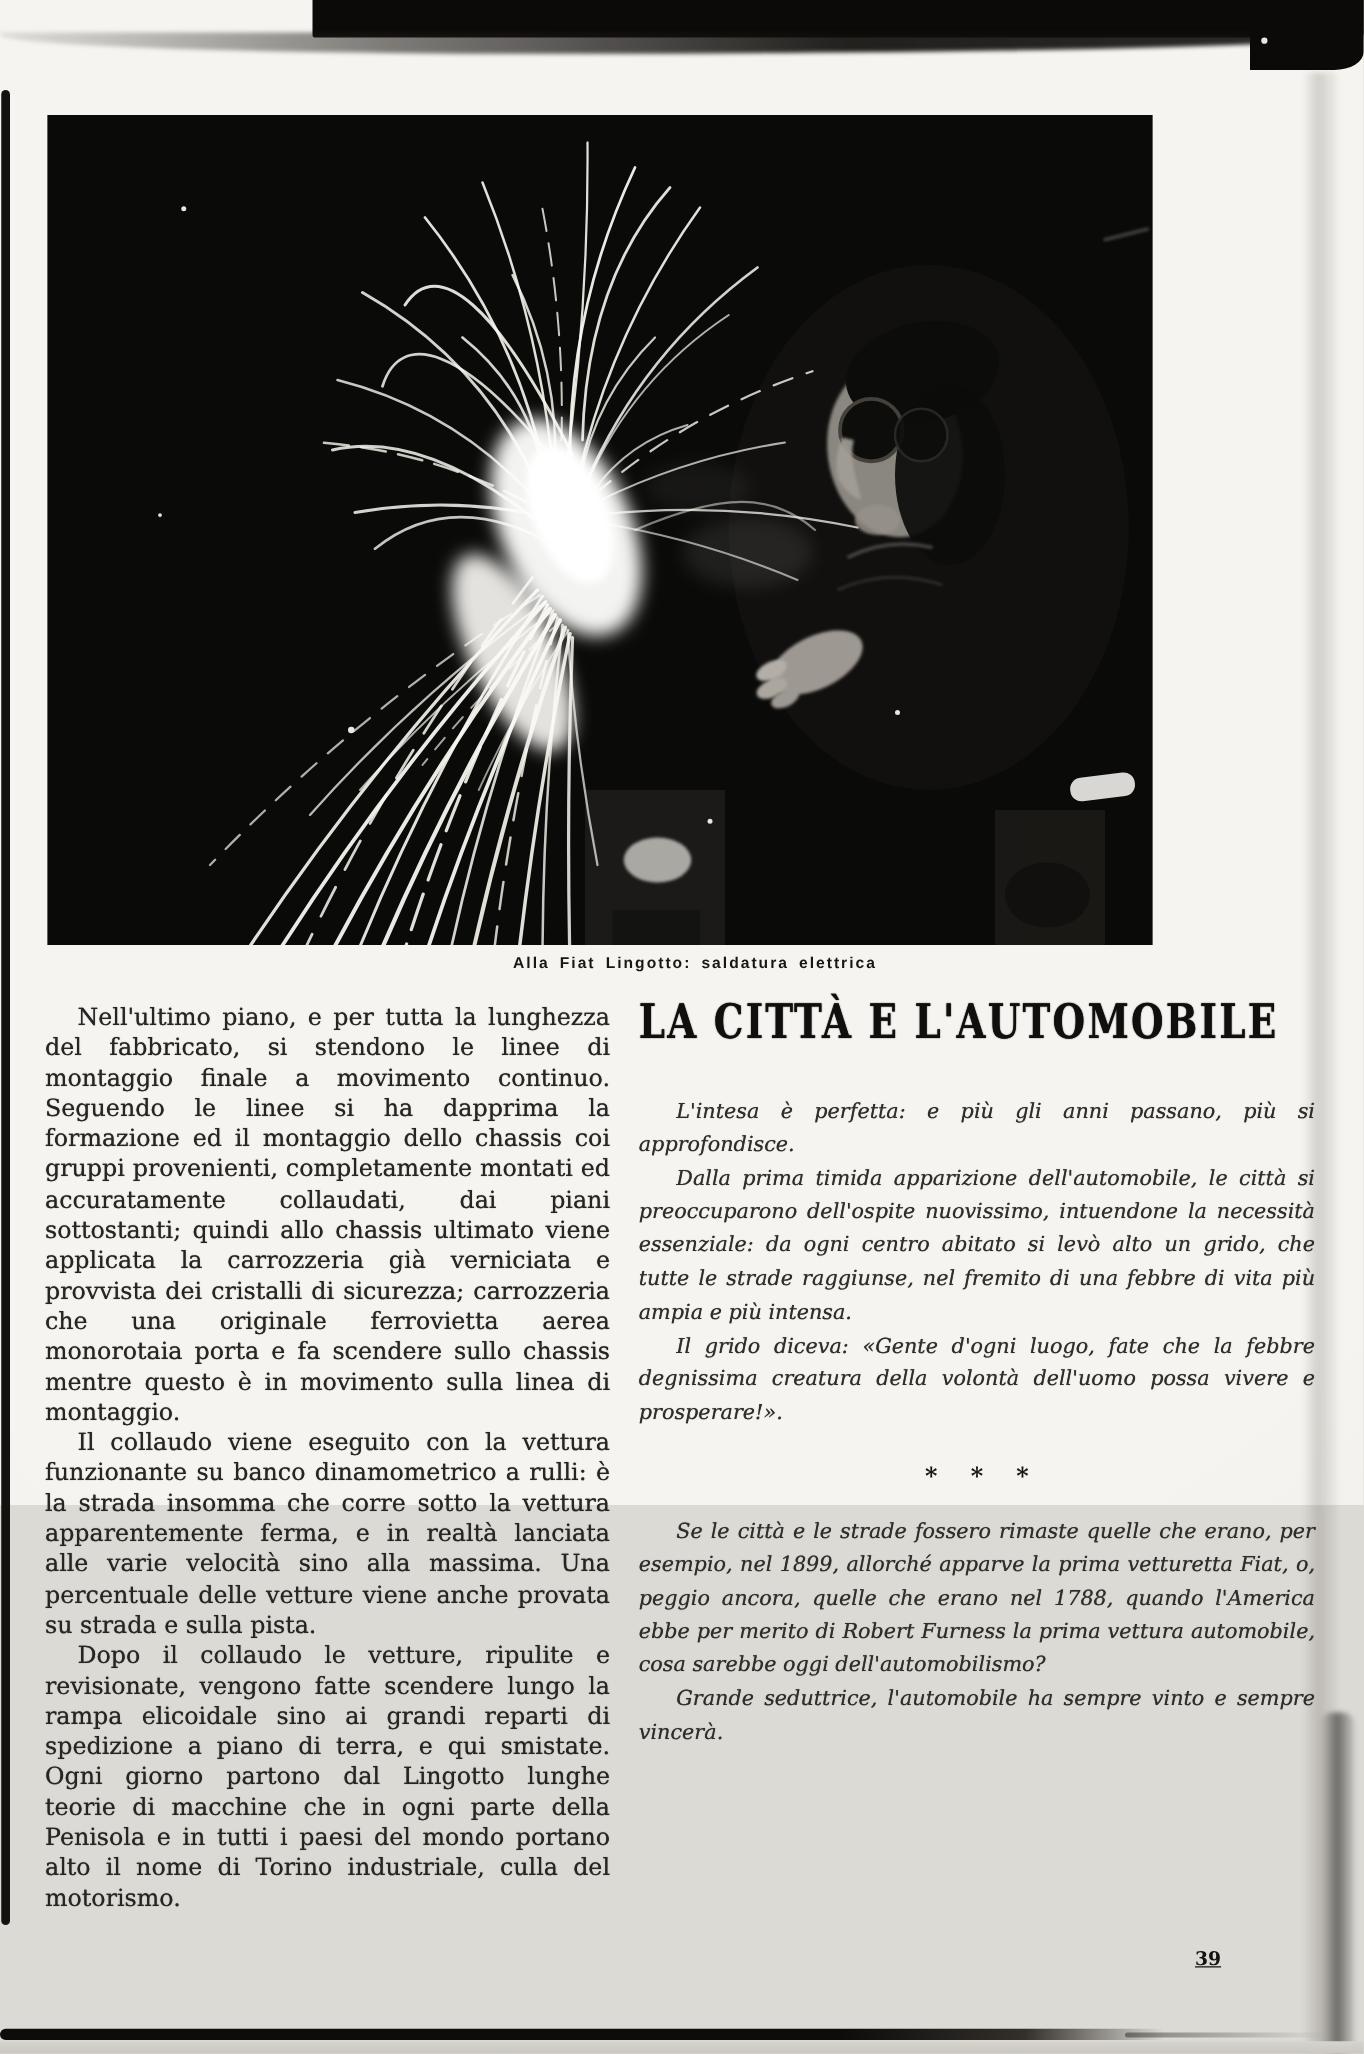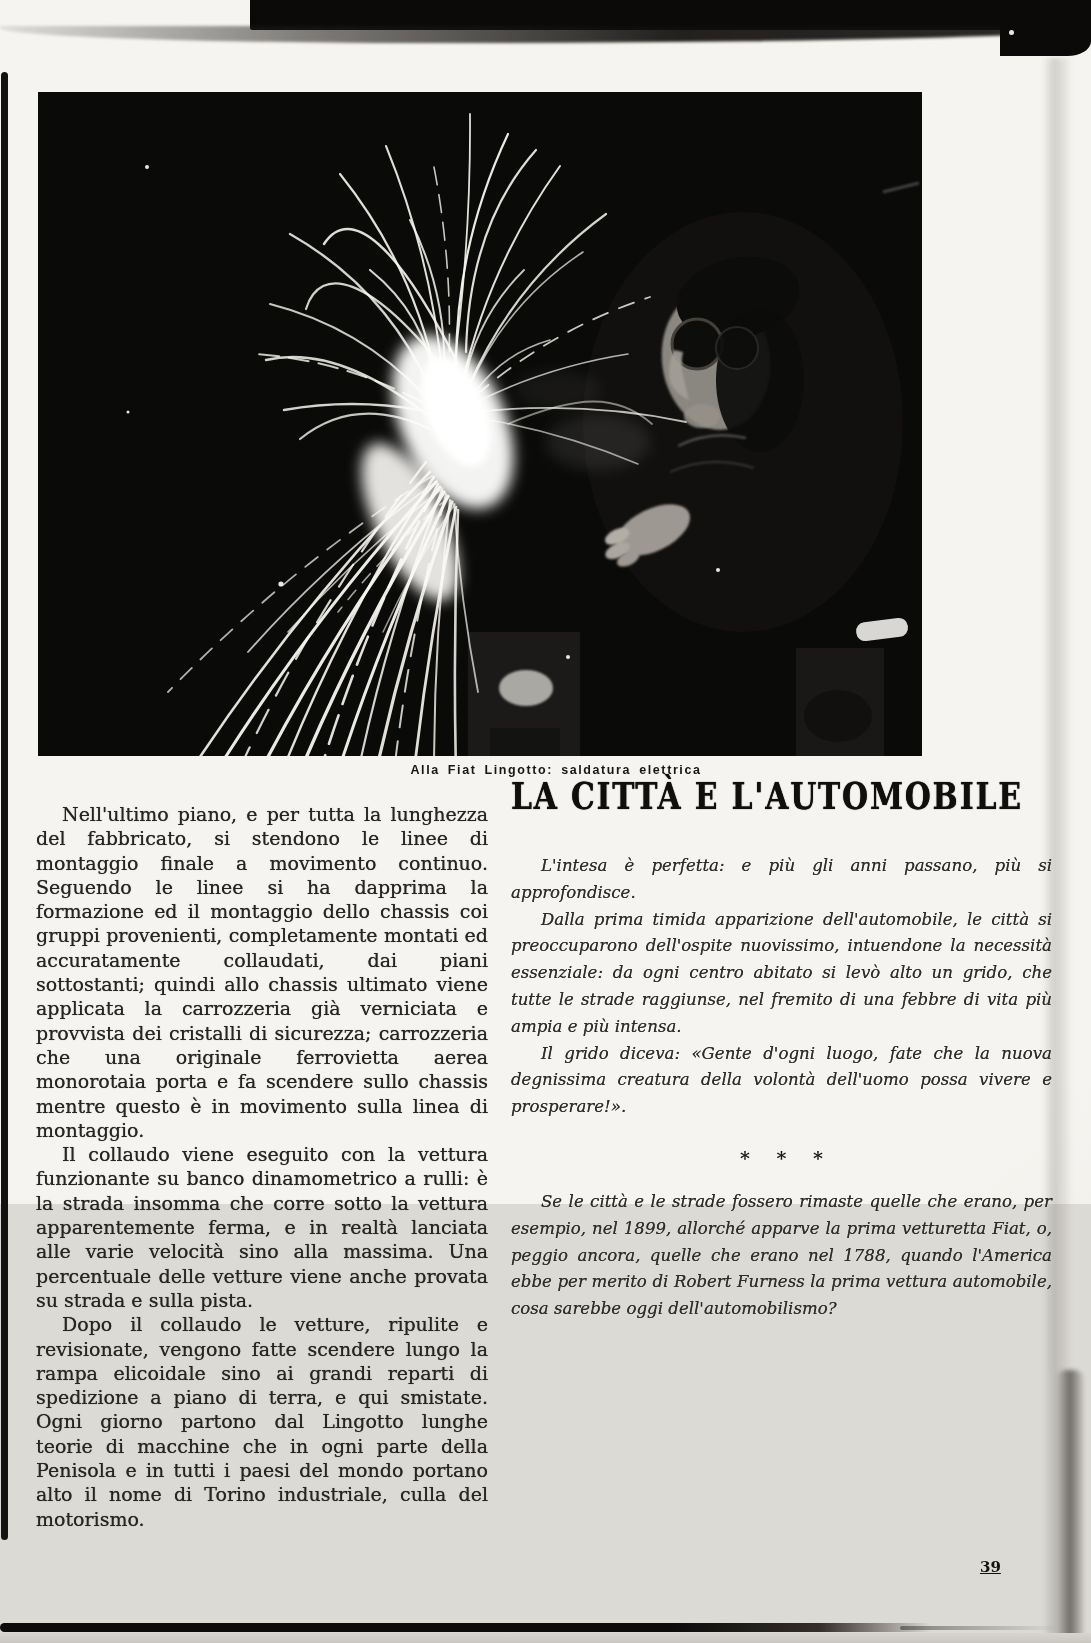--- a/index.html
+++ b/index.html
@@ -40,33 +40,33 @@
     letter-spacing:1.6px;word-spacing:3px;color:#181715;
   }
 
   
   .col-left{position:absolute;left:36px;top:802px;width:452px;color:#262523;
     font-size:19px;line-height:24.3px;text-align:justify;
     text-shadow:0 0 .7px rgba(38,36,33,.85);}
   .col-left p{margin:0;text-indent:26px;}
 
   
-  .col-right{position:absolute;left:511px;top:773px;width:541px;color:#2f2d2a;}
+  .col-right{position:absolute;left:511px;top:796px;width:541px;color:#2f2d2a;}
   .col-right h1{
     margin:0 0 40px 0;font-size:34px;font-weight:bold;color:#100f0e;white-space:nowrap;
     letter-spacing:2px;transform:scale(.88,1.12);transform-origin:left top;
     text-shadow:0 0 1px #000;font-family:"DejaVu Serif", serif;
   }
   .col-right p{
     margin:0;font-style:italic;font-size:16.6px;line-height:26.8px;text-align:justify;
     text-indent:30px;text-shadow:0 0 .6px rgba(45,42,38,.8);
   }
   .stars{margin:26px 0 20px 0;text-align:center;font-weight:bold;font-size:19px;
     word-spacing:20px;color:#171614;letter-spacing:0;}
-  .pageno{position:absolute;left:980px;top:1558px;font-weight:bold;font-size:15px;color:#131210;
+  .pageno{position:absolute;left:956px;top:1558px;font-weight:bold;font-size:15px;color:#131210;
     font-family:"DejaVu Serif", serif;text-decoration:underline;}
 </style>
 </head>
 <body>
 
 <div class="page">
 
   <div class="top-band"></div>
   <div class="top-streak"></div>
   <div class="corner-blob"></div>
@@ -197,19 +197,20 @@
   <div class="col-left">
     <p>Nell'ultimo piano, e per tutta la lunghezza del fabbricato, si stendono le linee di montaggio finale a movimento continuo. Seguendo le linee si ha dapprima la formazione ed il montaggio dello chassis coi gruppi provenienti, completamente montati ed accuratamente collaudati, dai piani sottostanti; quindi allo chassis ultimato viene applicata la carrozzeria già verniciata e provvista dei cristalli di sicurezza; carrozzeria che una originale ferrovietta aerea monorotaia porta e fa scendere sullo chassis mentre questo è in movimento sulla linea di montaggio.</p>
     <p>Il collaudo viene eseguito con la vettura funzionante su banco dinamometrico a rulli: è la strada insomma che corre sotto la vettura apparentemente ferma, e in realtà lanciata alle varie velocità sino alla massima. Una percentuale delle vetture viene anche provata su strada e sulla pista.</p>
     <p>Dopo il collaudo le vetture, ripulite e revisionate, vengono fatte scendere lungo la rampa elicoidale sino ai grandi reparti di spedizione a piano di terra, e qui smistate. Ogni giorno partono dal Lingotto lunghe teorie di macchine che in ogni parte della Penisola e in tutti i paesi del mondo portano alto il nome di Torino industriale, culla del motorismo.</p>
   </div>
 
   <div class="col-right">
     <h1>LA CITTÀ E L'AUTOMOBILE</h1>
     <p>L'intesa è perfetta: e più gli anni passano, più si approfondisce.</p>
     <p>Dalla prima timida apparizione dell'automobile, le città si preoccuparono dell'ospite nuovissimo, intuendone la necessità essenziale: da ogni centro abitato si levò alto un grido, che tutte le strade raggiunse, nel fremito di una febbre di vita più ampia e più intensa.</p>
-    <p>Il grido diceva: «Gente d'ogni luogo, fate che la nuova degnissima creatura della volontà dell'uomo possa vivere e prosperare!».</p>
+    <p>Il grido diceva: «Gente d'ogni luogo, fate che la febbre degnissima creatura della volontà dell'uomo possa vivere e prosperare!».</p>
     <div class="stars">* * *</div>
     <p>Se le città e le strade fossero rimaste quelle che erano, per esempio, nel 1899, allorché apparve la prima vetturetta Fiat, o, peggio ancora, quelle che erano nel 1788, quando l'America ebbe per merito di Robert Furness la prima vettura automobile, cosa sarebbe oggi dell'automobilismo?</p>
+    <p>Grande seduttrice, l'automobile ha sempre vinto e sempre vincerà.</p>
   </div>
 
   <div class="pageno">39</div>
 </div>
 
 </body></html>

